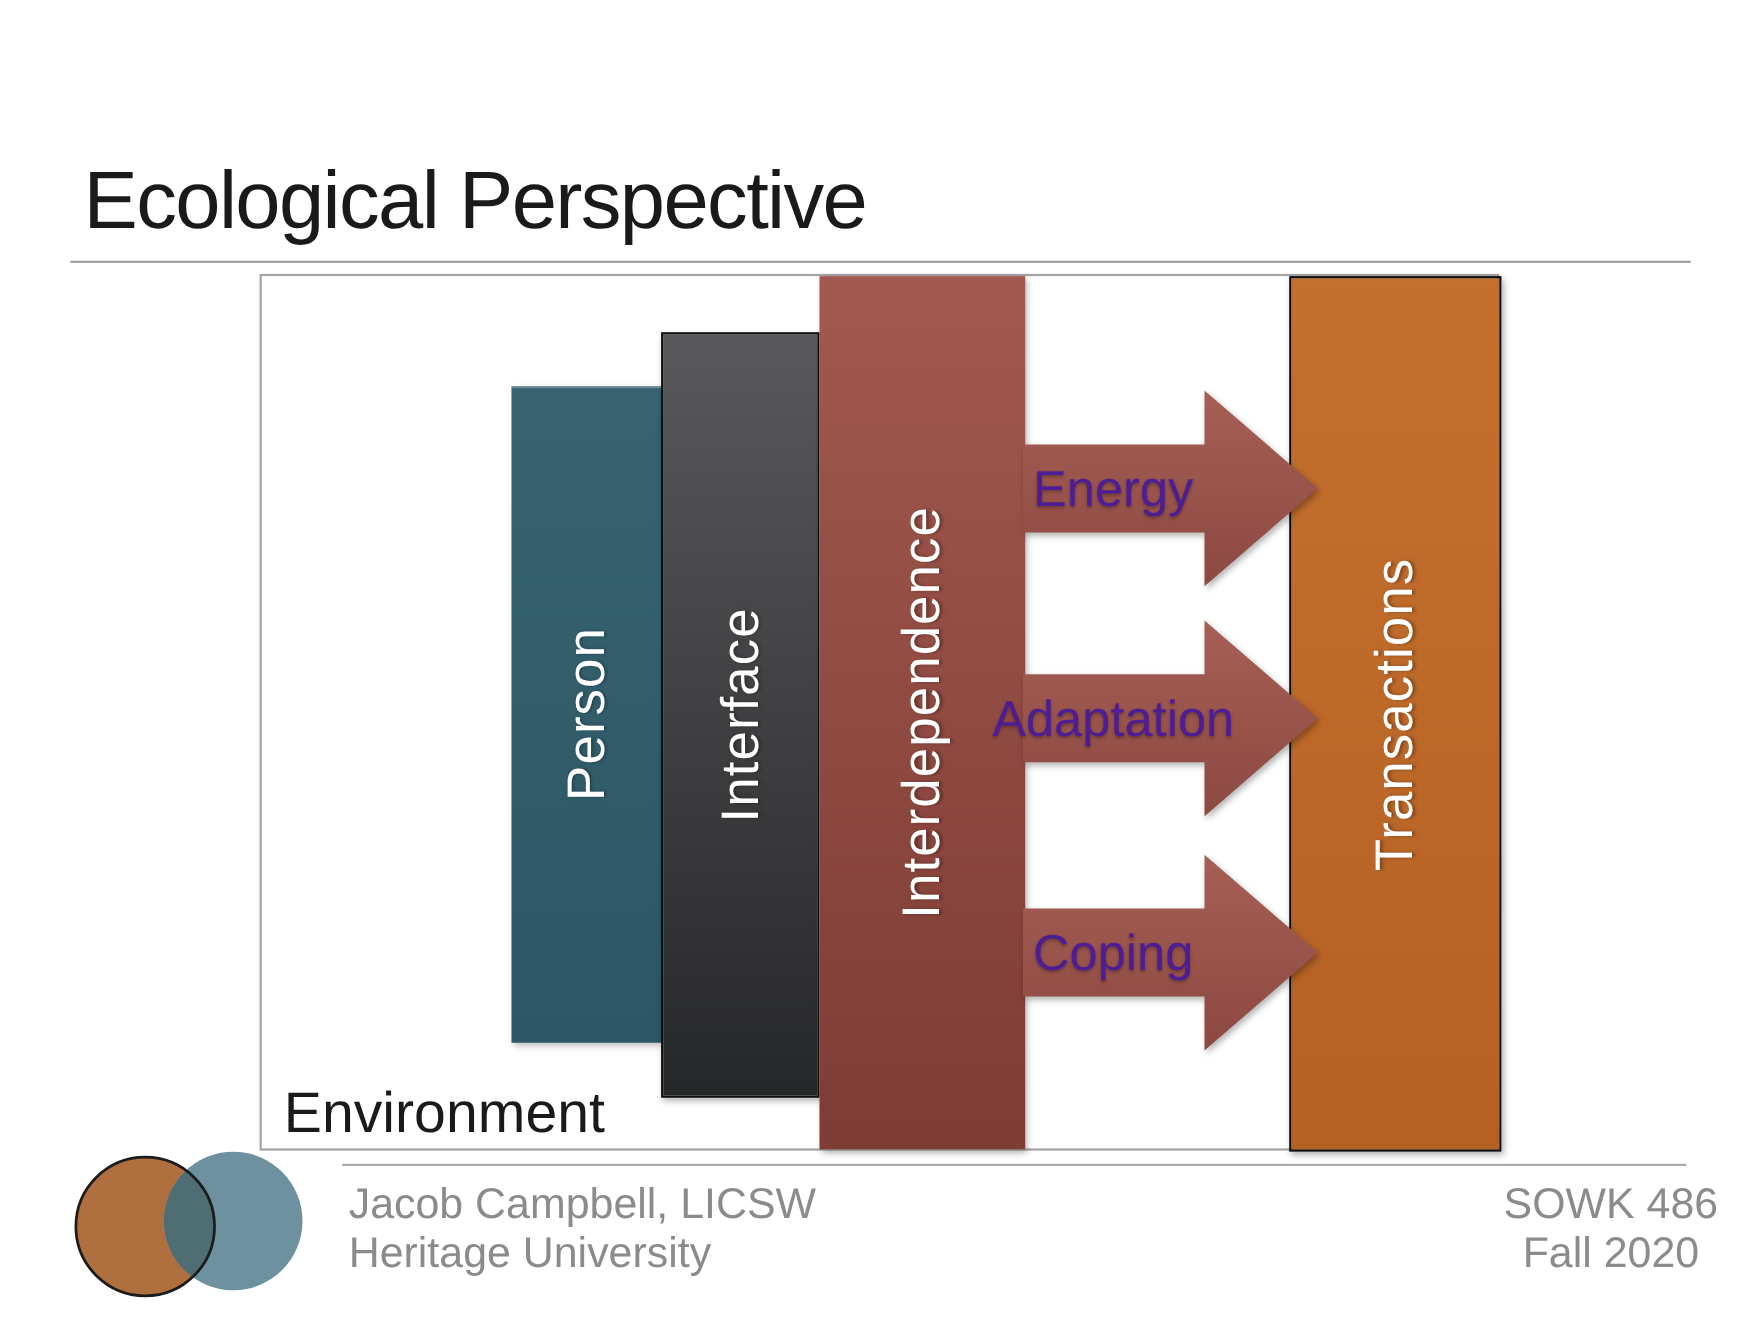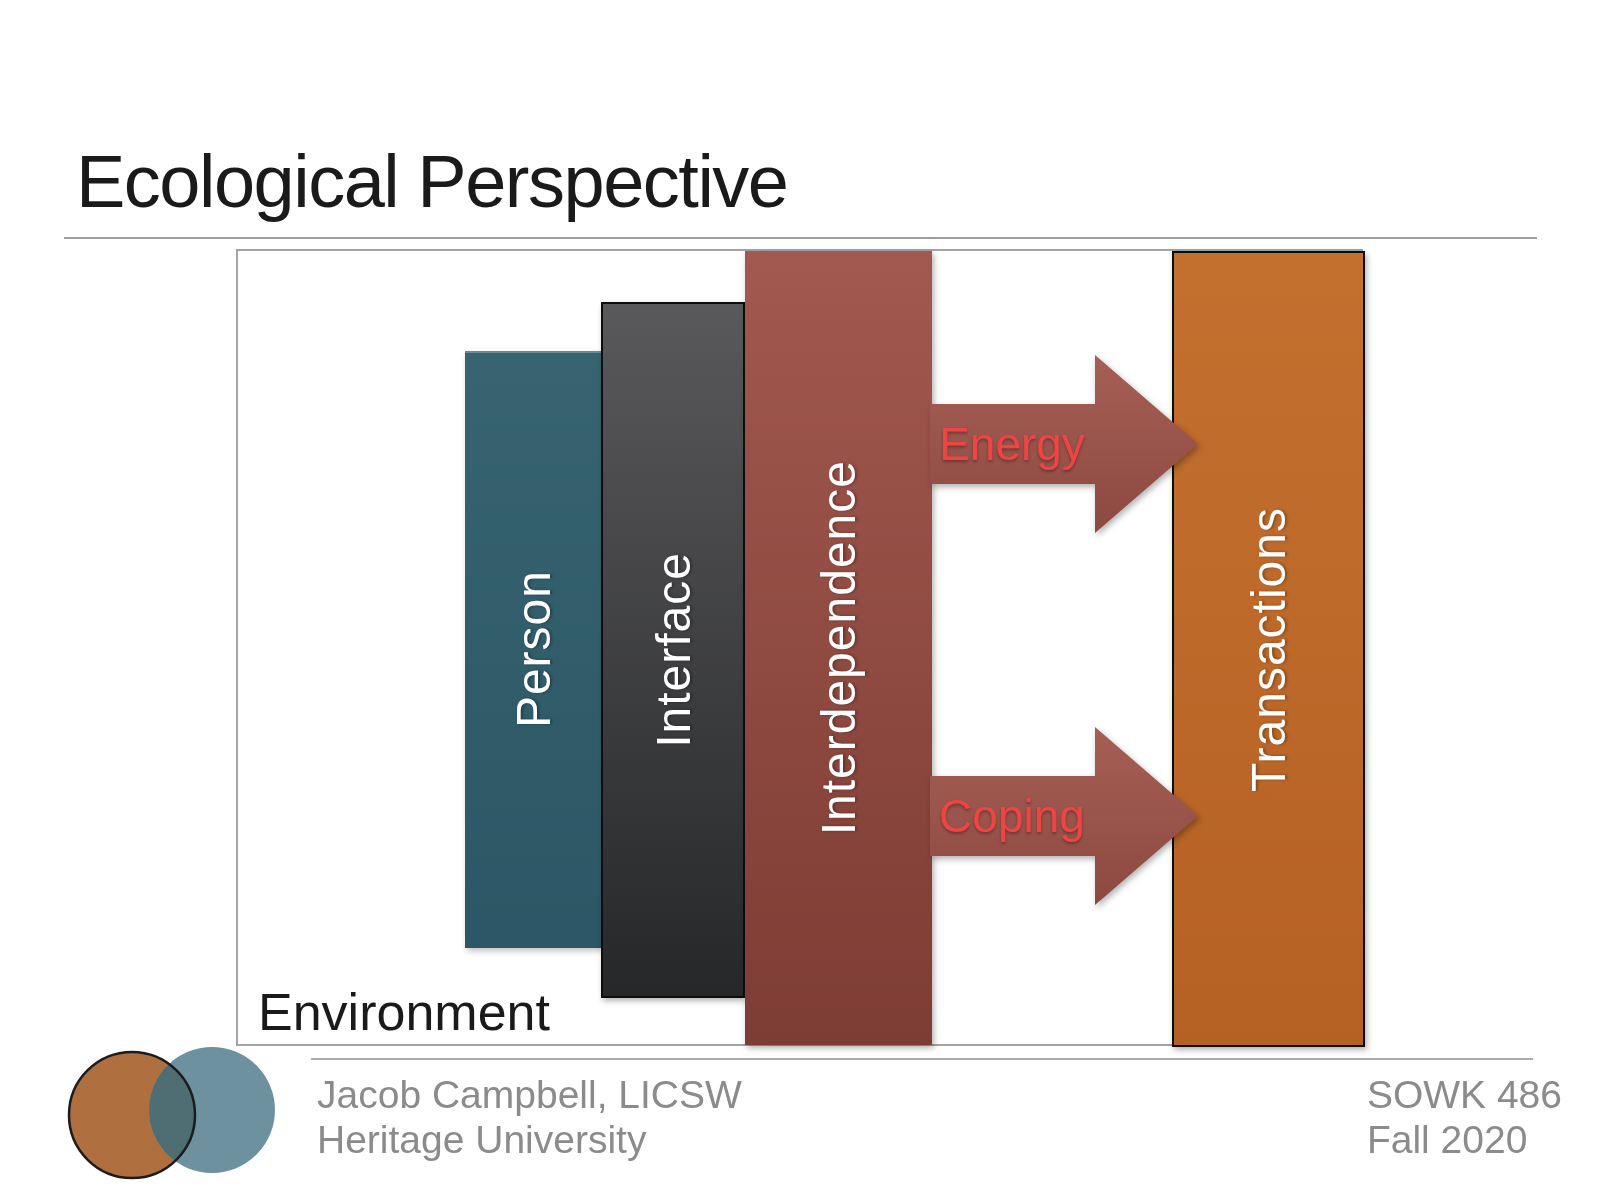--- a/index.html
+++ b/index.html
@@ -50,37 +50,37 @@
   }
   .bar-transactions{
     left:1172px; top:251px; width:193px; height:796px; z-index:4;
     background:linear-gradient(180deg,#c3702f 0%,#b66124 100%);
     border:2px solid #0d0d0d;
   }
 
   .arrow{position:absolute; left:930px; width:268px; height:178px; z-index:5;}
   .arrow-energy{top:355px;}
   .arrow-adaptation{top:564px;}
-  .arrow-coping{top:727px;}
+  .arrow-coping{top:777px;}
   .arrow svg{position:absolute; left:0; top:0; width:100%; height:100%;
     filter:drop-shadow(2px 3px 3px rgba(0,0,0,0.30)); overflow:visible;}
   .arrow-label{
     position:absolute; left:82px; top:50%; transform:translate(-50%,-50%);
-    color:#ef4444; font-size:46px; font-weight:300; white-space:nowrap;
+    color:#4c1d95; font-size:46px; font-weight:300; white-space:nowrap;
     text-shadow:0 2px 3px rgba(0,0,0,0.30); z-index:6;
   }
 
   .logo{position:absolute; left:64px; top:1046px; width:216px; height:136px;}
 
   .footer-left{
     position:absolute; left:317px; top:1072px;
     font-size:39px; line-height:45px; color:#8b8b8b; font-weight:400;
   }
   .footer-right{
-    position:absolute; right:68px; top:1072px; text-align:left;
+    position:absolute; right:68px; top:1072px; text-align:center;
     font-size:39px; line-height:45px; color:#8b8b8b; font-weight:400;
   }
 </style>
 </head>
 <body>
 
 <div class="slide">
 
   <h1 class="title">Ecological Perspective</h1>
   <div class="rule title-rule"></div>
@@ -110,20 +110,26 @@
     </defs>
   </svg>
 
   <div class="arrow arrow-energy">
     <svg viewBox="0 0 268 178">
       <polygon points="0,49 165,49 165,0 268,89 165,178 165,129 0,129" fill="url(#arrowGrad)"></polygon>
     </svg>
     <span class="arrow-label">Energy</span>
   </div>
 
+  <div class="arrow arrow-adaptation">
+    <svg viewBox="0 0 268 178">
+      <polygon points="0,49 165,49 165,0 268,89 165,178 165,129 0,129" fill="url(#arrowGrad)"></polygon>
+    </svg>
+    <span class="arrow-label">Adaptation</span>
+  </div>
 
   <div class="arrow arrow-coping">
     <svg viewBox="0 0 268 178">
       <polygon points="0,49 165,49 165,0 268,89 165,178 165,129 0,129" fill="url(#arrowGrad)"></polygon>
     </svg>
     <span class="arrow-label">Coping</span>
   </div>
 
   <svg class="logo" viewBox="0 0 216 136">
     <circle cx="68" cy="69" r="63" fill="#b06f3f"></circle>

